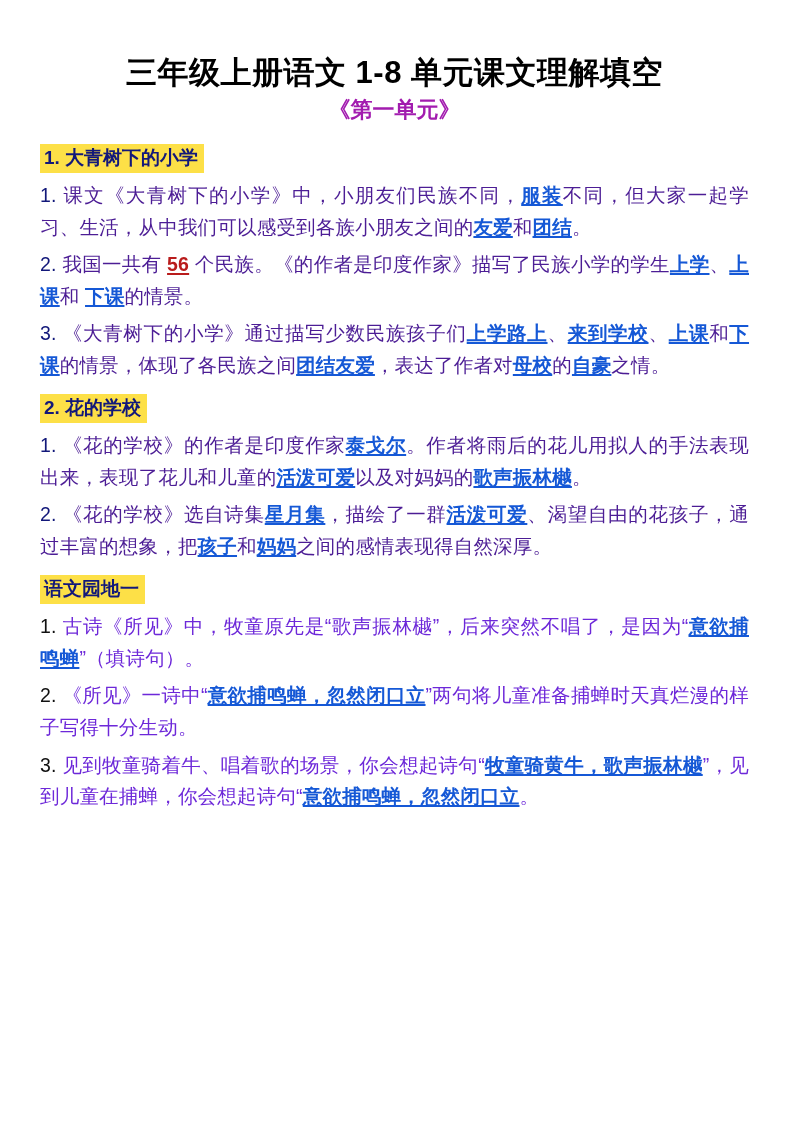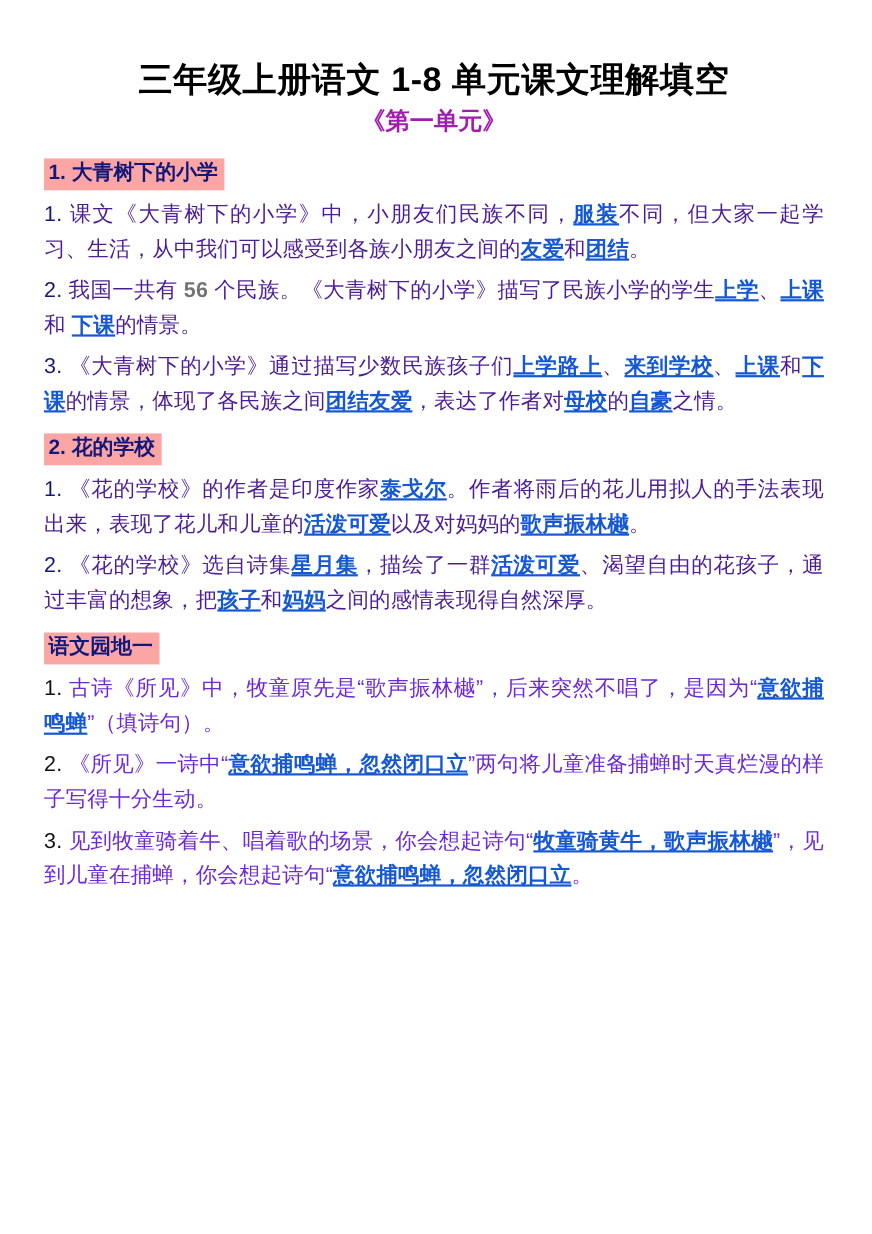--- a/index.html
+++ b/index.html
@@ -32,21 +32,21 @@
   }
   .doc-subtitle {
     text-align: center;
     font-size: 22px;
     font-weight: bold;
     color: #a21caf;
     margin: 2px 0 12px 0;
   }
   .section-head {
     display: inline-block;
-    background: #fca5a5;
+    background: #fde047;
     color: #12187a;
     font-weight: bold;
     font-size: 19px;
     padding: 2px 6px 3px 4px;
     margin: 7px 0 4px 0;
     line-height: 1.25;
   }
   .head-wrap {
     line-height: 1;
   }
@@ -63,40 +63,41 @@
     color: #111111;
   }
   .u {
     color: #1558d6;
     font-weight: bold;
     text-decoration: underline;
     text-decoration-thickness: 2px;
     text-underline-offset: 2px;
   }
   .num {
-    color: #737373;
+    color: #b91c1c;
     font-weight: bold;
+    text-decoration: underline;
     text-decoration-thickness: 2px;
     text-underline-offset: 2px;
   }
   .bk { color: #6d28d9; }
   .blue-plain { color: #4c1d95; }
 </style>
 </head>
 <body>
 
 <div class="page">
 
   <h1 class="doc-title">三年级上册语文 1-8 单元课文理解填空</h1>
   <h2 class="doc-subtitle">《第一单元》</h2>
 
   <div id="sections-root">
       <div class="head-wrap"><span class="section-head">1. 大青树下的小学</span></div>
       <p class="para"><span>1. </span> <span class="blue-plain">课文《大青树下的小学》中，小朋友们民族不同，</span><span class="u">服装</span><span class="blue-plain">不同，但大家一起学习、生活，从中我们可以感受到各族小朋友之间的</span><span class="u">友爱</span><span class="blue-plain">和</span><span class="u">团结</span><span class="blue-plain">。</span></p>
-      <p class="para"><span>2. </span> <span class="blue-plain">我国一共有 </span><span class="num">56</span><span class="blue-plain"> 个民族。《大青树下的小学》描写了民族小学的学生</span><span class="u">上学</span><span class="blue-plain">、</span><span class="u">上课</span><span class="blue-plain">和 </span><span class="u">下课</span><span class="blue-plain">的情景。</span></p>
+      <p class="para"><span>2. </span> <span class="blue-plain">我国一共有 </span><span class="num">56</span><span class="blue-plain"> 个民族。《的作者是印度作家》描写了民族小学的学生</span><span class="u">上学</span><span class="blue-plain">、</span><span class="u">上课</span><span class="blue-plain">和 </span><span class="u">下课</span><span class="blue-plain">的情景。</span></p>
       <p class="para"><span>3. </span> <span class="blue-plain">《大青树下的小学》通过描写少数民族孩子们</span><span class="u">上学路上</span><span class="blue-plain">、</span><span class="u">来到学校</span><span class="blue-plain">、</span><span class="u">上课</span><span class="blue-plain">和</span><span class="u">下课</span><span class="blue-plain">的情景，体现了各民族之间</span><span class="u">团结友爱</span><span class="blue-plain">，表达了作者对</span><span class="u">母校</span><span class="blue-plain">的</span><span class="u">自豪</span><span class="blue-plain">之情。</span></p>
       <div class="head-wrap"><span class="section-head">2. 花的学校</span></div>
       <p class="para"><span>1. </span> <span class="blue-plain">《花的学校》的作者是印度作家</span><span class="u">泰戈尔</span><span class="blue-plain">。作者将雨后的花儿用拟人的手法表现出来，表现了花儿和儿童的</span><span class="u">活泼可爱</span><span class="blue-plain">以及对妈妈的</span><span class="u">歌声振林樾</span><span class="blue-plain">。</span></p>
       <p class="para"><span>2. </span> <span class="blue-plain">《花的学校》选自诗集</span><span class="u">星月集</span><span class="blue-plain">，描绘了一群</span><span class="u">活泼可爱</span><span class="blue-plain">、渴望自由的花孩子，通过丰富的想象，把</span><span class="u">孩子</span><span class="blue-plain">和</span><span class="u">妈妈</span><span class="blue-plain">之间的感情表现得自然深厚。</span></p>
       <div class="head-wrap"><span class="section-head">语文园地一</span></div>
       <p class="para black"><span>1. </span> <span class="bk">古诗《所见》中，牧童原先是“歌声振林樾”，后来突然不唱了，是因为“</span><span class="u">意欲捕鸣蝉</span><span class="bk">”（填诗句）。</span></p>
       <p class="para black"><span>2. </span> <span class="bk">《所见》一诗中“</span><span class="u">意欲捕鸣蝉，忽然闭口立</span><span class="bk">”两句将儿童准备捕蝉时天真烂漫的样子写得十分生动。</span></p>
       <p class="para black"><span>3. </span> <span class="bk">见到牧童骑着牛、唱着歌的场景，你会想起诗句“</span><span class="u">牧童骑黄牛，歌声振林樾</span><span class="bk">”，见到儿童在捕蝉，你会想起诗句“</span><span class="u">意欲捕鸣蝉，忽然闭口立</span><span class="bk">。</span></p>
     </div>
 

